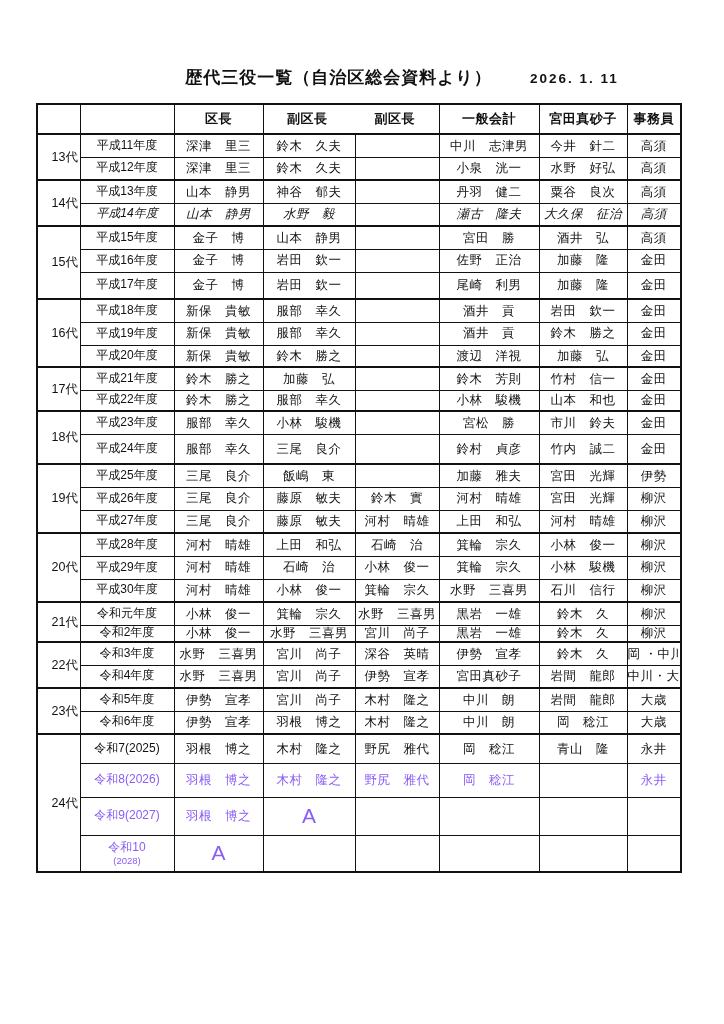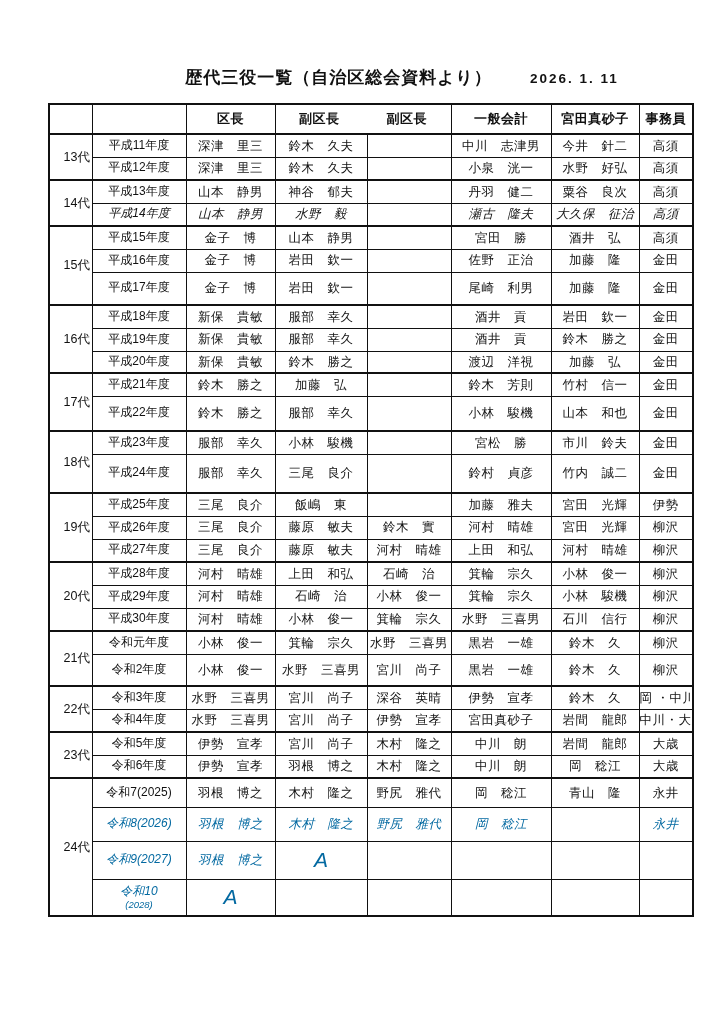--- a/index.html
+++ b/index.html
@@ -10,37 +10,37 @@
     overflow:hidden; margin:0 auto;
   }
   .title-row {
     position:absolute; top:66px; left:0; width:100%;
     display:flex; justify-content:center; align-items:baseline; gap:26px;padding-left:40px;
   }
   .doc-title { font-size:17px; font-weight:bold; letter-spacing:1px; }
   .doc-date  { font-size:13.5px; font-weight:bold; letter-spacing:2px;margin-left:12px; }
 
   table.roster {
-    position:absolute; left:48px; top:103px; width:644px;
+    position:absolute; left:36px; top:103px; width:644px;
     border-collapse:collapse; table-layout:fixed;
     border:2.5px solid #111;
   }
   .roster th, .roster td {
     border:1px solid #111; padding:0; text-align:center; vertical-align:middle;
     font-size:12.5px; line-height:1.15; letter-spacing:0.5px;
     overflow:hidden; white-space:nowrap;
   }
   .roster thead tr { height:30px; }
   .roster thead th { border-bottom:2px solid #111; font-weight:bold; font-size:13px; }
   .fuku-pair { display:flex; justify-content:space-around; align-items:center; }
   tr.group-start td { border-top:2px solid #111; }
   td.gen-cell  { font-size:12.5px; letter-spacing:0;padding-left:12px; }
   td.year-cell { font-size:12px; letter-spacing:0; }
   td.name-cell { font-size:12.5px; }
-  .blue { color:#0369a1;font-style:italic; }
+  .blue { color:#8b5cf6; }
   td.big-a { font-size:21px; letter-spacing:0; }
   .year-sub { font-size:9.5px; line-height:1; margin-top:1px; }
 </style>
 </head>
 <body>
 
 <div class="sheet">
 
   <div class="title-row">
     <span class="doc-title">歴代三役一覧（自治区総会資料より）</span>
@@ -125,21 +125,21 @@
         </tr>
         <tr style="height: 23px;">
           <td class="year-cell">平成16年度</td>
           <td class="name-cell">金子　博</td>
           <td class="name-cell">岩田　欽一</td>
           <td class="name-cell"></td>
           <td class="name-cell">佐野　正治</td>
           <td class="name-cell">加藤　隆</td>
           <td class="name-cell">金田</td>
         </tr>
-        <tr style="height: 33px;">
+        <tr style="height: 27px;">
           <td class="year-cell">平成17年度</td>
           <td class="name-cell">金子　博</td>
           <td class="name-cell">岩田　欽一</td>
           <td class="name-cell"></td>
           <td class="name-cell">尾崎　利男</td>
           <td class="name-cell">加藤　隆</td>
           <td class="name-cell">金田</td>
         </tr>
         <tr class="group-start" style="height: 23px;">
           <td rowspan="3" class="gen-cell">16代</td>
@@ -172,40 +172,40 @@
         <tr class="group-start" style="height: 23px;">
           <td rowspan="2" class="gen-cell">17代</td>
           <td class="year-cell">平成21年度</td>
           <td class="name-cell">鈴木　勝之</td>
           <td class="name-cell">加藤　弘</td>
           <td class="name-cell"></td>
           <td class="name-cell">鈴木　芳則</td>
           <td class="name-cell">竹村　信一</td>
           <td class="name-cell">金田</td>
         </tr>
-        <tr style="height: 35px; margin-left: 34px;">
+        <tr style="height: 21px; margin-left: 34px;">
           <td class="year-cell">平成22年度</td>
           <td class="name-cell">鈴木　勝之</td>
           <td class="name-cell">服部　幸久</td>
           <td class="name-cell"></td>
           <td class="name-cell">小林　駿機</td>
           <td class="name-cell">山本　和也</td>
           <td class="name-cell">金田</td>
         </tr>
         <tr class="group-start" style="height: 23px;">
           <td rowspan="2" class="gen-cell">18代</td>
           <td class="year-cell">平成23年度</td>
           <td class="name-cell">服部　幸久</td>
           <td class="name-cell">小林　駿機</td>
           <td class="name-cell"></td>
           <td class="name-cell">宮松　勝</td>
           <td class="name-cell">市川　鈴夫</td>
           <td class="name-cell">金田</td>
         </tr>
-        <tr style="height: 39px;">
+        <tr style="height: 30px;">
           <td class="year-cell">平成24年度</td>
           <td class="name-cell">服部　幸久</td>
           <td class="name-cell">三尾　良介</td>
           <td class="name-cell"></td>
           <td class="name-cell">鈴村　貞彦</td>
           <td class="name-cell">竹内　誠二</td>
           <td class="name-cell">金田</td>
         </tr>
         <tr class="group-start" style="height: 23px;">
           <td rowspan="3" class="gen-cell">19代</td>
@@ -266,21 +266,21 @@
         <tr class="group-start" style="height: 23px;">
           <td rowspan="2" class="gen-cell">21代</td>
           <td class="year-cell">令和元年度</td>
           <td class="name-cell">小林　俊一</td>
           <td class="name-cell">箕輪　宗久</td>
           <td class="name-cell">水野　三喜男</td>
           <td class="name-cell">黒岩　一雄</td>
           <td class="name-cell">鈴木　久</td>
           <td class="name-cell">柳沢</td>
         </tr>
-        <tr style="height: 32px;">
+        <tr style="height: 17px;">
           <td class="year-cell">令和2年度</td>
           <td class="name-cell">小林　俊一</td>
           <td class="name-cell">水野　三喜男</td>
           <td class="name-cell">宮川　尚子</td>
           <td class="name-cell">黒岩　一雄</td>
           <td class="name-cell">鈴木　久</td>
           <td class="name-cell">柳沢</td>
         </tr>
         <tr class="group-start" style="height: 23px;">
           <td rowspan="2" class="gen-cell">22代</td>

